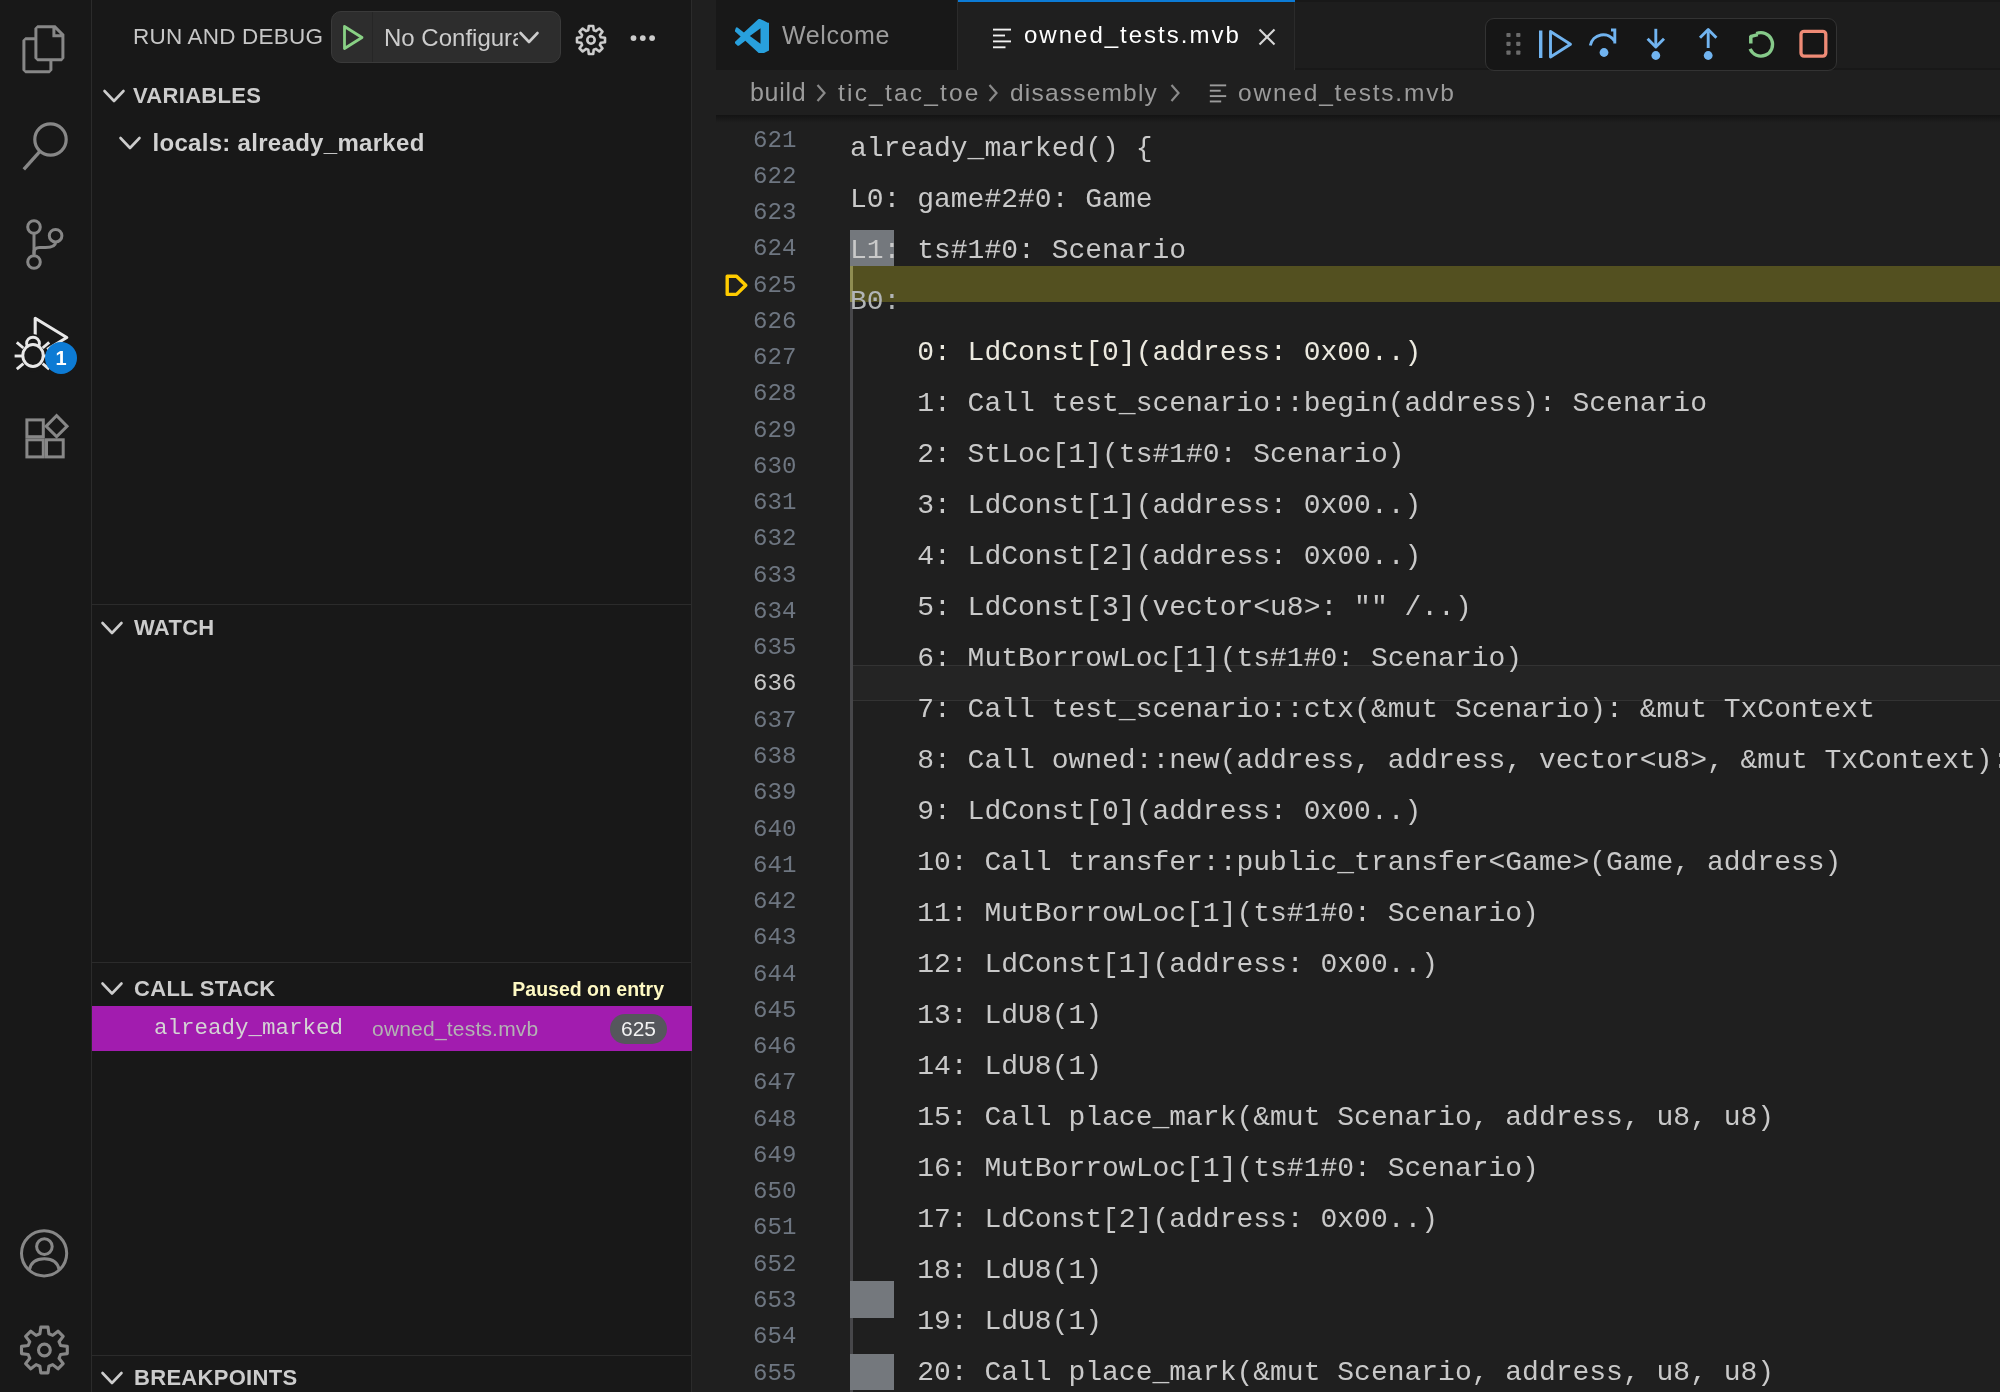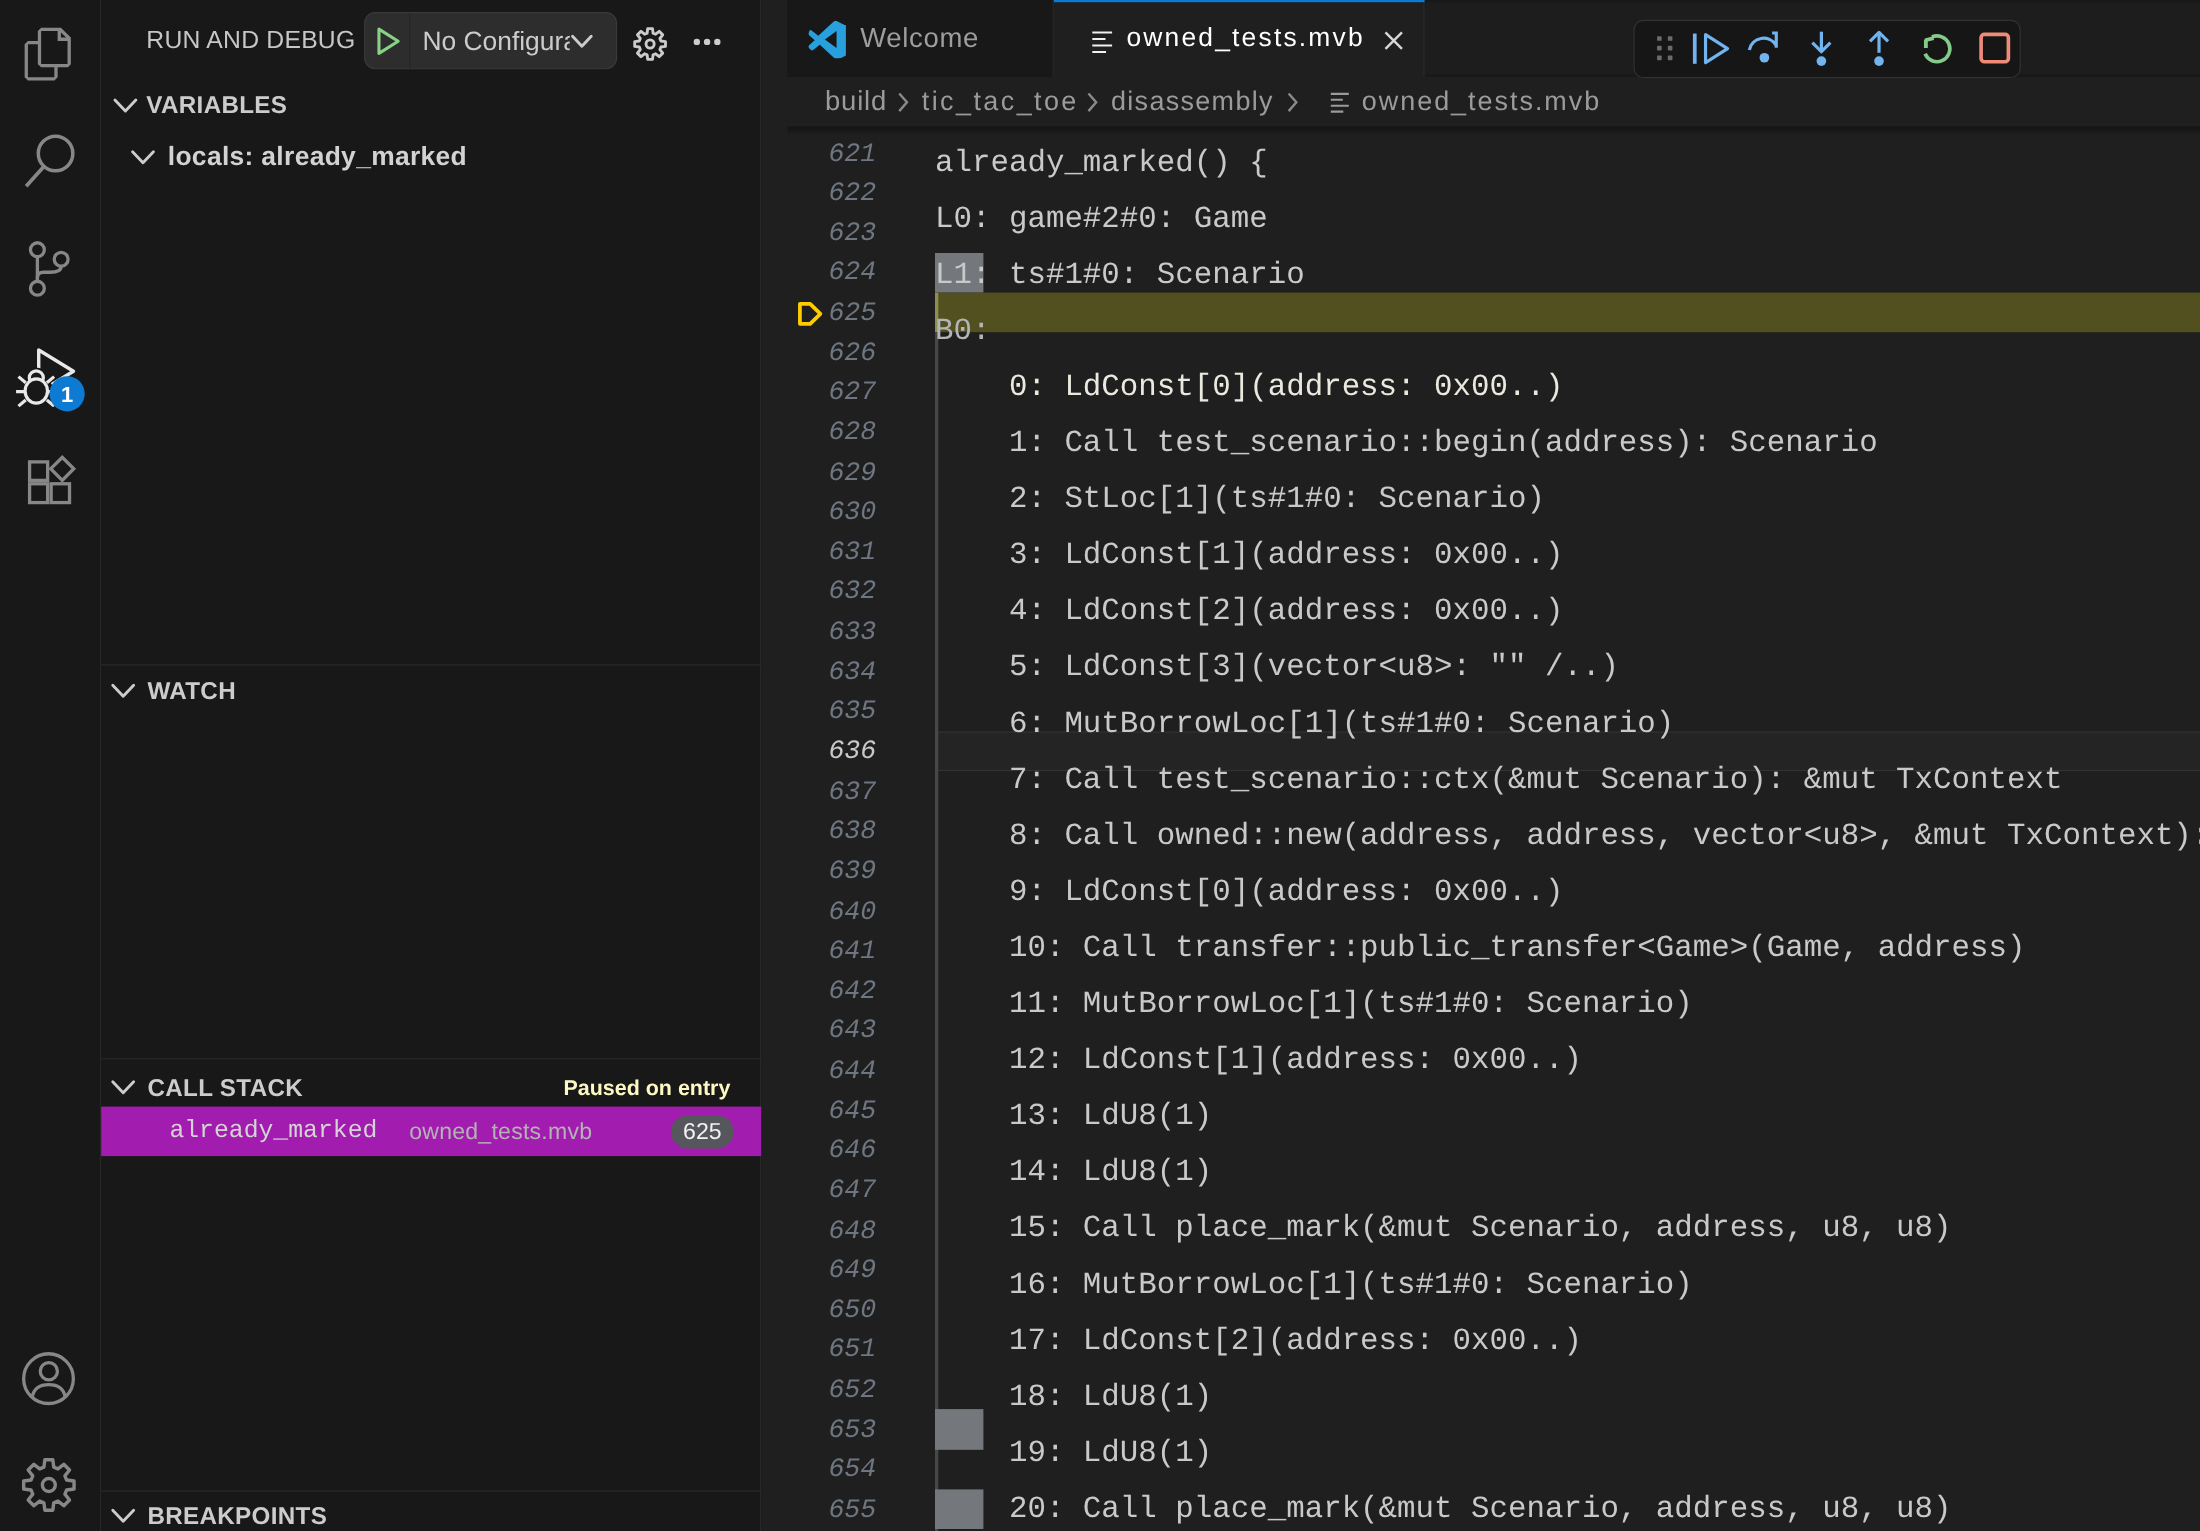--- a/index.html
+++ b/index.html
@@ -150,21 +150,21 @@
   <div class="abs" style="left:134px;top:266.0px;width:3px;height:36.3px;background:#8f8d52;"></div>
   <div class="abs" style="left:134px;top:664.9px;width:1174px;height:36.3px;background:rgba(255,255,255,0.025);border-top:1px solid #333333;border-bottom:1px solid #333333;"></div>
   <div class="abs" style="left:134px;top:302.3px;width:2.5px;height:1089.7px;background:#47474a;"></div>
   <div class="abs" style="left:134px;top:1281.3px;width:43.5px;height:36.3px;background:#74787d;"></div>
   <div class="abs" style="left:134px;top:1353.8px;width:43.5px;height:36.3px;background:#74787d;"></div>
 
   <svg width="28" height="28" style="position:absolute;left:7px;top:272px;">
     <path d="M4.2 4.2 H13.5 L22.8 13.3 L13.5 22.4 H4.2 Z" stroke="#ffcc00" stroke-width="3.4" fill="none" stroke-linejoin="round"></path>
   </svg>
 
-  <pre class="abs" style="left:0;top:122.5px;width:80.5px;text-align:right;font-size:24.1px;line-height:36.26px;color:#6e7681;font-style:italic;">621
+  <pre class="abs" style="left:0;top:122.5px;width:80.5px;text-align:right;font-size:24.1px;line-height:36.26px;color:#6e7681;">621
 622
 623
 624
 625
 626
 627
 628
 629
 630
 631

